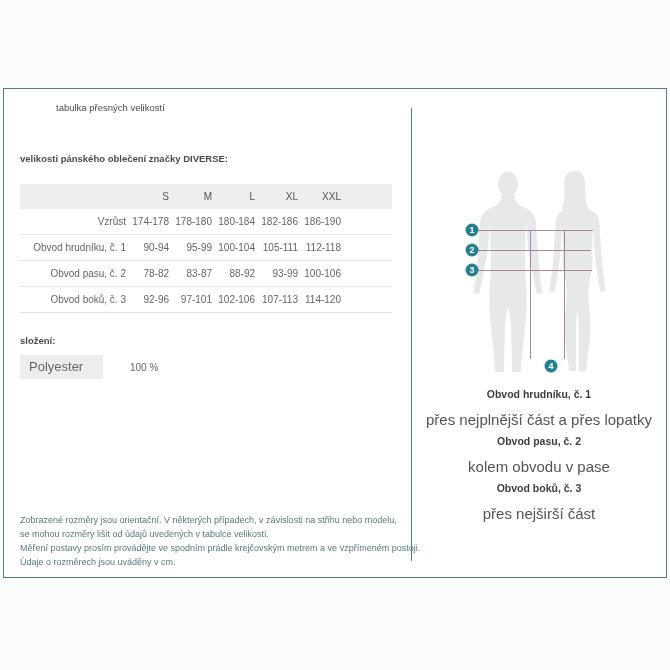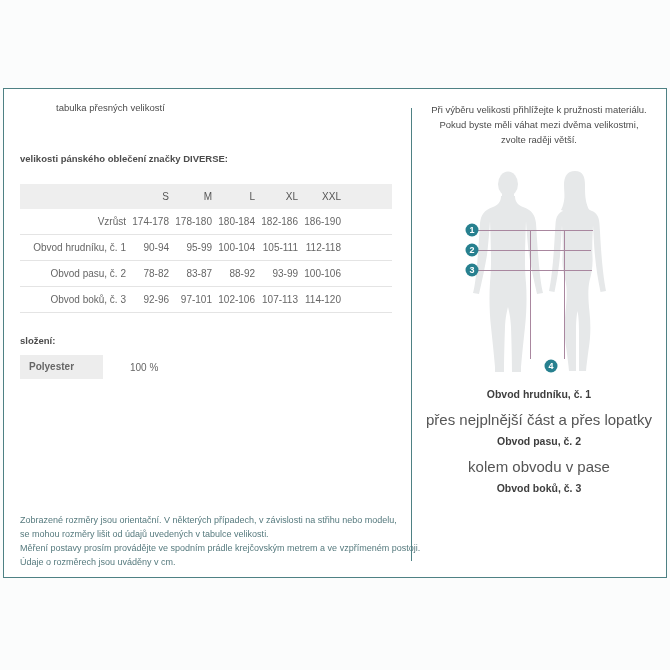--- a/index.html
+++ b/index.html
@@ -13,22 +13,22 @@
   .title{position:absolute;left:16px;top:28px;font-size:14px;font-weight:bold;color:#137a8c;}
   .caption{position:absolute;left:16px;top:64px;font-size:9.5px;font-weight:bold;color:#4c4c4c;}
   table.size{position:absolute;left:16px;top:95px;width:372px;border-collapse:collapse;table-layout:fixed;}
   table.size th,table.size td{font-size:10px;color:#666;padding:0 3px 0 0;height:25px;text-align:right;
         white-space:nowrap;overflow:hidden;}
   table.size thead th{background:#eeeeee;font-weight:normal;color:#555;}
   table.size tbody td{border-bottom:1px solid #e4e4e4;}
   table.size .lbl{text-align:right;padding-left:8px;}
   .comp-head{position:absolute;left:16px;top:246px;font-size:9.5px;font-weight:bold;color:#4c4c4c;}
   .comp-row{position:absolute;left:16px;top:266px;display:flex;align-items:center;}
-  .comp-box{width:74px;height:24px;background:#ededed;font-size:10px;color:#666;
-            line-height:24px;padding-left:9px;font-weight:bold;}
+  .comp-box{width:74px;height:24px;background:#ededed;font-size:13px;color:#666;
+            line-height:24px;padding-left:9px;}
   .comp-val{margin-left:27px;font-size:10px;color:#666;}
   .notes{position:absolute;left:16px;top:424px;font-size:9px;line-height:14px;color:#567a7e;white-space:nowrap;}
 
   
   .right-panel{position:absolute;left:408px;top:0;width:254px;height:100%;}
   .advice{position:absolute;top:13px;left:0;width:100%;text-align:center;
           font-size:9.5px;line-height:15px;color:#4c4c4c;}
   svg.figure{position:absolute;left:23px;top:80px;}
   .legend{position:absolute;top:299px;left:0;width:100%;text-align:center;}
   .legend-title{font-size:10.5px;font-weight:bold;color:#3e3e3e;margin-top:9px;line-height:13px;}
@@ -113,25 +113,20 @@
   </div>
 
   <div class="notes">
     <div>Zobrazené rozměry jsou orientační. V některých případech, v závislosti na střihu nebo modelu,</div>
     <div>se mohou rozměry lišit od údajů uvedených v tabulce velikosti.</div>
     <div>Měření postavy prosím provádějte ve spodním prádle krejčovským metrem a ve vzpřímeném postoji.</div>
     <div>Údaje o rozměrech jsou uváděny v cm.</div>
   </div>
 
   <div class="right-panel">
-    <div class="advice">
-      <div>Při výběru velikosti přihlížejte k pružnosti materiálu.</div>
-      <div>Pokud byste měli váhat mezi dvěma velikostmi,</div>
-      <div>zvolte raději větší.</div>
-    </div>
 
     <svg class="figure" width="210" height="216" viewBox="0 0 210 216">
 
       <g fill="#e6e8e9">
         <ellipse cx="73" cy="15" rx="10" ry="12.5"></ellipse>
         <rect x="67" y="22" width="12" height="8"></rect>
         <path d="M66 27 C66 33 63 36 58 38 C49 41 46 46 45 54 C44 70 43 88 41 106
                  C40 115 39 120 38 124 L44 125 C47 112 50 98 52 86 C53.5 74 54.5 60 55 52
                  C55.5 66 56 80 56 92 C56 102 55.5 108 55 114 C54 128 54.5 144 56 158
                  C57.5 172 59 186 60 198 L60 203 L69 203 C69 190 69.5 172 70 158
@@ -184,15 +179,16 @@
         <text class="marker-num" x="116" y="200.2" text-anchor="middle">4</text>
       </g>
     </svg>
 
     <div class="legend">
       <div class="legend-title">Obvod hrudníku, č. 1</div>
       <div class="legend-desc">přes nejplnější část a přes lopatky</div>
       <div class="legend-title">Obvod pasu, č. 2</div>
       <div class="legend-desc">kolem obvodu v pase</div>
       <div class="legend-title">Obvod boků, č. 3</div>
+      <div class="legend-desc">přes nejširší část</div>
     </div>
   </div>
 </div>
 
 </body></html>

